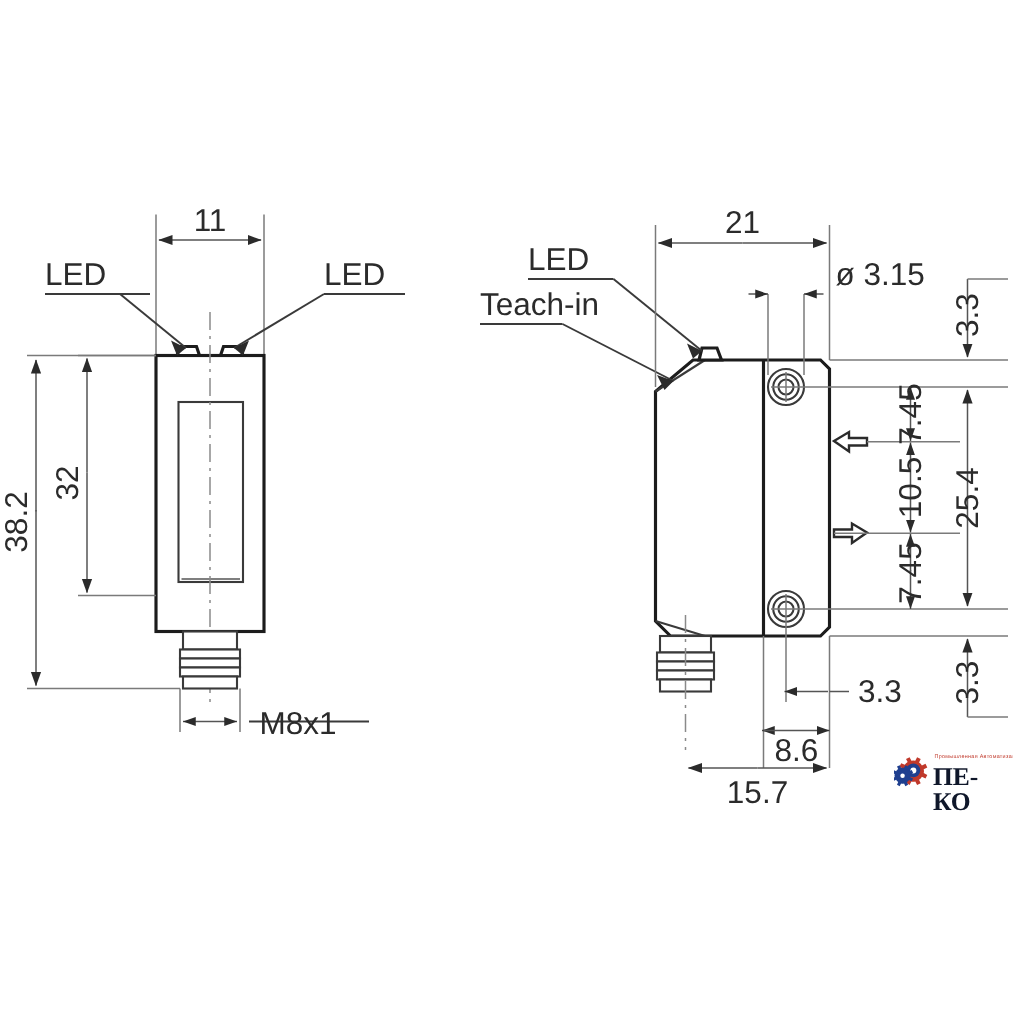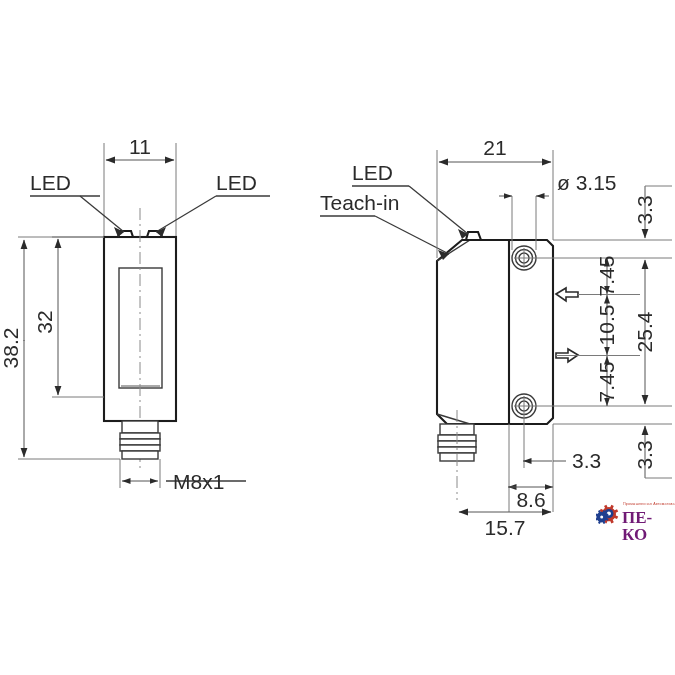--- a/index.html
+++ b/index.html
@@ -13,21 +13,21 @@
   .ext{stroke:#7a7a7a;stroke-width:1;fill:none;}
   .body{stroke:#1c1c1c;stroke-width:2.1;fill:#ffffff;}
   .body-thin{stroke:#3a3a3a;stroke-width:1.4;fill:#ffffff;}
   .cl{stroke:#8a8a8a;stroke-width:1;fill:none;stroke-dasharray:12 4 2 4;}
   .ldr{stroke:#3a3a3a;stroke-width:1.3;fill:none;}
   .und{stroke:#3a3a3a;stroke-width:1.3;}
   .arrowfill{fill:#2b2b2b;}
   .hollow{fill:#ffffff;stroke:#2b2b2b;stroke-width:1.6;}
   .logo-wrap{position:absolute;left:596px;top:500px;width:74px;height:34px;}
   .logo-txt{position:absolute;left:26px;top:9px;font-family:"Liberation Serif",serif;
-            font-size:17px;font-weight:bold;color:#701a75;letter-spacing:0px;line-height:17px;}
+            font-size:17px;font-weight:bold;color:#0f172a;letter-spacing:0px;line-height:17px;}
   .logo-sub{position:absolute;left:27px;top:2px;font-family:"Liberation Sans",sans-serif;
             font-size:3.6px;color:#c0392b;letter-spacing:.2px;white-space:nowrap;}
 </style>
 </head>
 <body>
 
 <div id="sheet">
 
 <svg width="675" height="675" viewBox="0 0 675 675">
   <defs>

